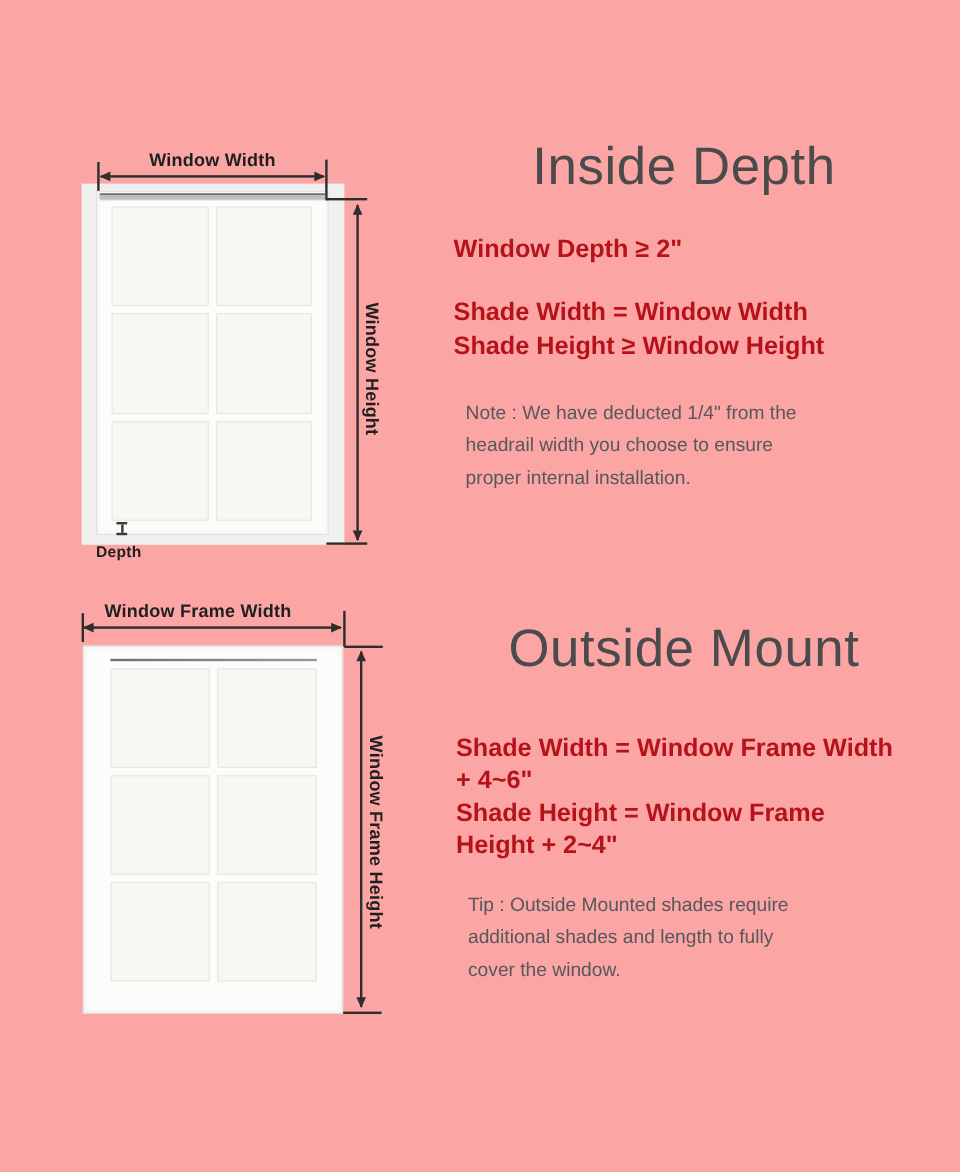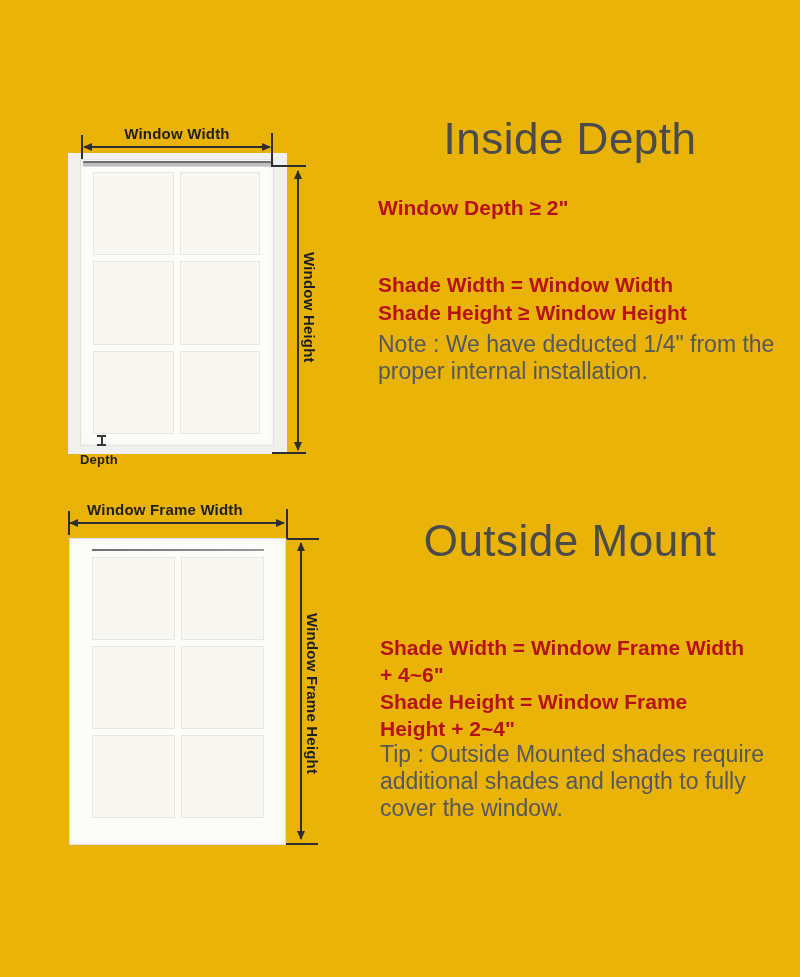--- a/index.html
+++ b/index.html
@@ -5,21 +5,21 @@
   :root{
     --red:#b6121a;
     --title:#4b4b4b;
     --note:#56585b;
     --line:#2e2e2e;
     --label:#1f1f1f;
   }
   *{margin:0;padding:0;box-sizing:border-box;}
   html,body{background:#fff;}
   body{font-family:"Liberation Sans","DejaVu Sans",sans-serif;}
-  .canvas{position:relative;width:800px;height:977px;background:#eab308;overflow:hidden;}
+  .canvas{position:relative;width:800px;height:977px;background:#fca5a5;overflow:hidden;}
 
   
   .wall{position:absolute;background:#f0f0ee;}
   .frame{position:absolute;background:#fcfcfb;border:1px solid #e2e2e0;box-shadow:inset 0 0 6px rgba(0,0,0,0.05);}
   .headrail{position:absolute;background:linear-gradient(#6f6f6f 0 30%,#bdbdbd 30% 70%,#d8d8d6);border-radius:1px;}
   .sash-line{position:absolute;background:linear-gradient(90deg,#6f6f6f,#9a9a9a);}
   .panes{position:absolute;display:grid;grid-template-columns:1fr 1fr;grid-template-rows:1fr 1fr 1fr;gap:6px;}
   .pane{background:#f8f7f2;border:1px solid #e6e6e3;}
 
   
@@ -40,23 +40,23 @@
   .dim-label.center{text-align:center;}
   .dim-label.vert{writing-mode:vertical-rl;}
 
   .ibeam{position:absolute;width:9px;height:11px;border-top:2px solid #3a3a3a;border-bottom:2px solid #3a3a3a;}
   .ibeam::after{content:'';position:absolute;left:50%;top:0;bottom:0;width:2px;margin-left:-1px;background:#3a3a3a;}
 
   
   .mount-title{position:absolute;width:400px;text-align:center;font-size:44px;line-height:48px;
     font-weight:500;color:var(--title);letter-spacing:.5px;}
   .red-line{position:absolute;color:var(--red);font-weight:bold;font-size:21px;line-height:28px;}
-  .red-block{position:absolute;color:var(--red);font-weight:bold;font-size:21px;line-height:28px;margin-top:24px;}
+  .red-block{position:absolute;color:var(--red);font-weight:bold;font-size:21px;line-height:28px;}
   .red-block.tight{line-height:27px;}
-  .gray-block{position:absolute;color:var(--note);font-size:23px;line-height:27px;}
+  .gray-block{position:absolute;color:var(--note);font-size:16px;line-height:27px;margin-left:10px;}
 </style>
 </head>
 <body>
 
 <div class="canvas">
 
   <div>
     <div class="wall" style="left:68px;top:153px;width:219px;height:301px;"></div>
     <div class="frame" style="left:80px;top:159px;width:194px;height:287px;"></div>
     <div class="headrail" style="left:83px;top:161px;width:188px;height:6px;"></div>
@@ -83,20 +83,21 @@
 
   <div>
     <div class="mount-title" style="left:370px;top:115px;">Inside Depth</div>
     <div class="red-line" style="left:378px;top:194px;">Window Depth ≥ 2"</div>
     <div class="red-block" style="left:378px;top:247px;">
       <div>Shade Width = Window Width</div>
       <div>Shade Height ≥ Window Height</div>
     </div>
     <div class="gray-block" style="left:378px;top:331px;">
       <div>Note : We have deducted 1/4" from the</div>
+      <div>headrail width you choose to ensure</div>
       <div>proper internal installation.</div>
     </div>
   </div>
 
   <div>
     <div class="frame" style="left:69px;top:538px;width:217px;height:307px;border-color:#dedddb;"></div>
     <div class="sash-line" style="left:92px;top:549px;width:172px;height:2px;"></div>
     <div class="panes" style="left:92px;top:557px;width:172px;height:261px;">
       <div class="pane"></div>
       <div class="pane"></div>

